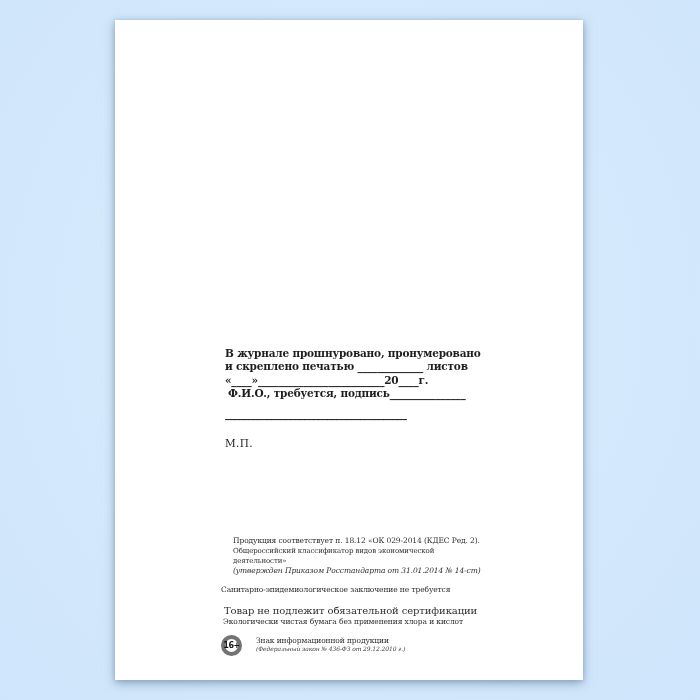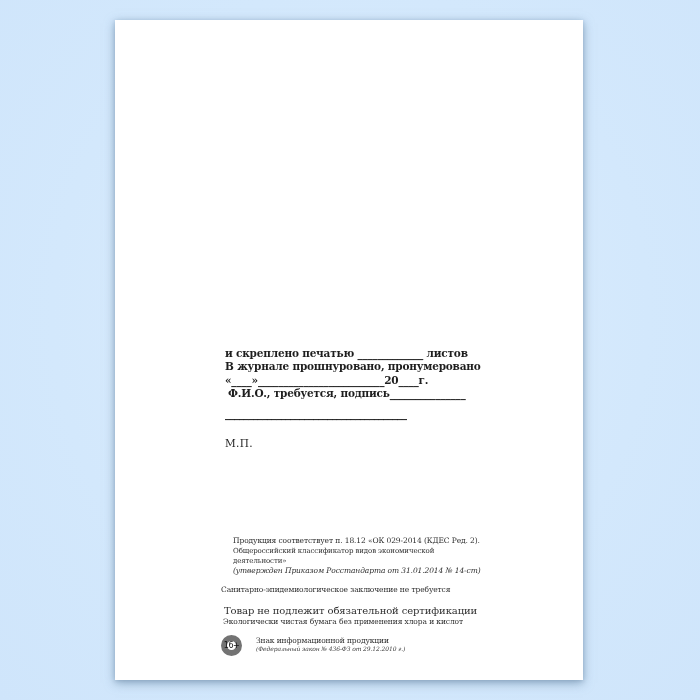--- a/index.html
+++ b/index.html
@@ -62,45 +62,45 @@
   .fp-eco      { margin-top: 1px; margin-left: 2px; font-size: 7.5px; letter-spacing: -0.1px; }
   
   .badge-row {
     margin-top: 9px;
     display: flex;
     align-items: flex-start;
   }
   .age-badge {
     width: 21px;
     height: 21px;
-    border: 6px solid #737373;
+    border: 4px solid #737373;
     border-radius: 50%;
     display: flex;
     align-items: center;
     justify-content: center;
     font-family: "DejaVu Sans", sans-serif;
-    font-weight: normal;
+    font-weight: bold;
     font-size: 8px;
     letter-spacing: -0.5px;
     color: #141414;
     flex: 0 0 auto;
   }
   .badge-text { margin-left: 14px; padding-top: 1px; }
   .badge-title { font-size: 7.5px; line-height: 9px; letter-spacing: -0.1px; }
   .badge-law   { font-size: 6px; line-height: 8px; font-style: italic; color: #3a3a3a; letter-spacing: -0.1px; }
 </style>
 </head>
 <body>
 
 <div class="stage">
   <div class="page">
 
     <div class="cert-block">
+      <div class="cert-line">В журнале прошнуровано, пронумеровано</div>
       <div class="cert-line">и скреплено печатью _____________ листов</div>
-      <div class="cert-line">В журнале прошнуровано, пронумеровано</div>
       <div class="cert-line">«____»_________________________20____г.</div>
       <div class="cert-line indented">Ф.И.О., требуется, подпись_______________</div>
       <div class="cert-line sign-line">_______________________________________</div>
       <div class="stamp-label">М.П.</div>
     </div>
 
     <div class="fine-print">
       <div class="fp-product">
         <div class="fp-line1">Продукция соответствует п. 18.12 «ОК 029-2014 (КДЕС Ред. 2).</div>
         <div class="fp-line2">Общероссийский классификатор видов экономической деятельности»</div>

